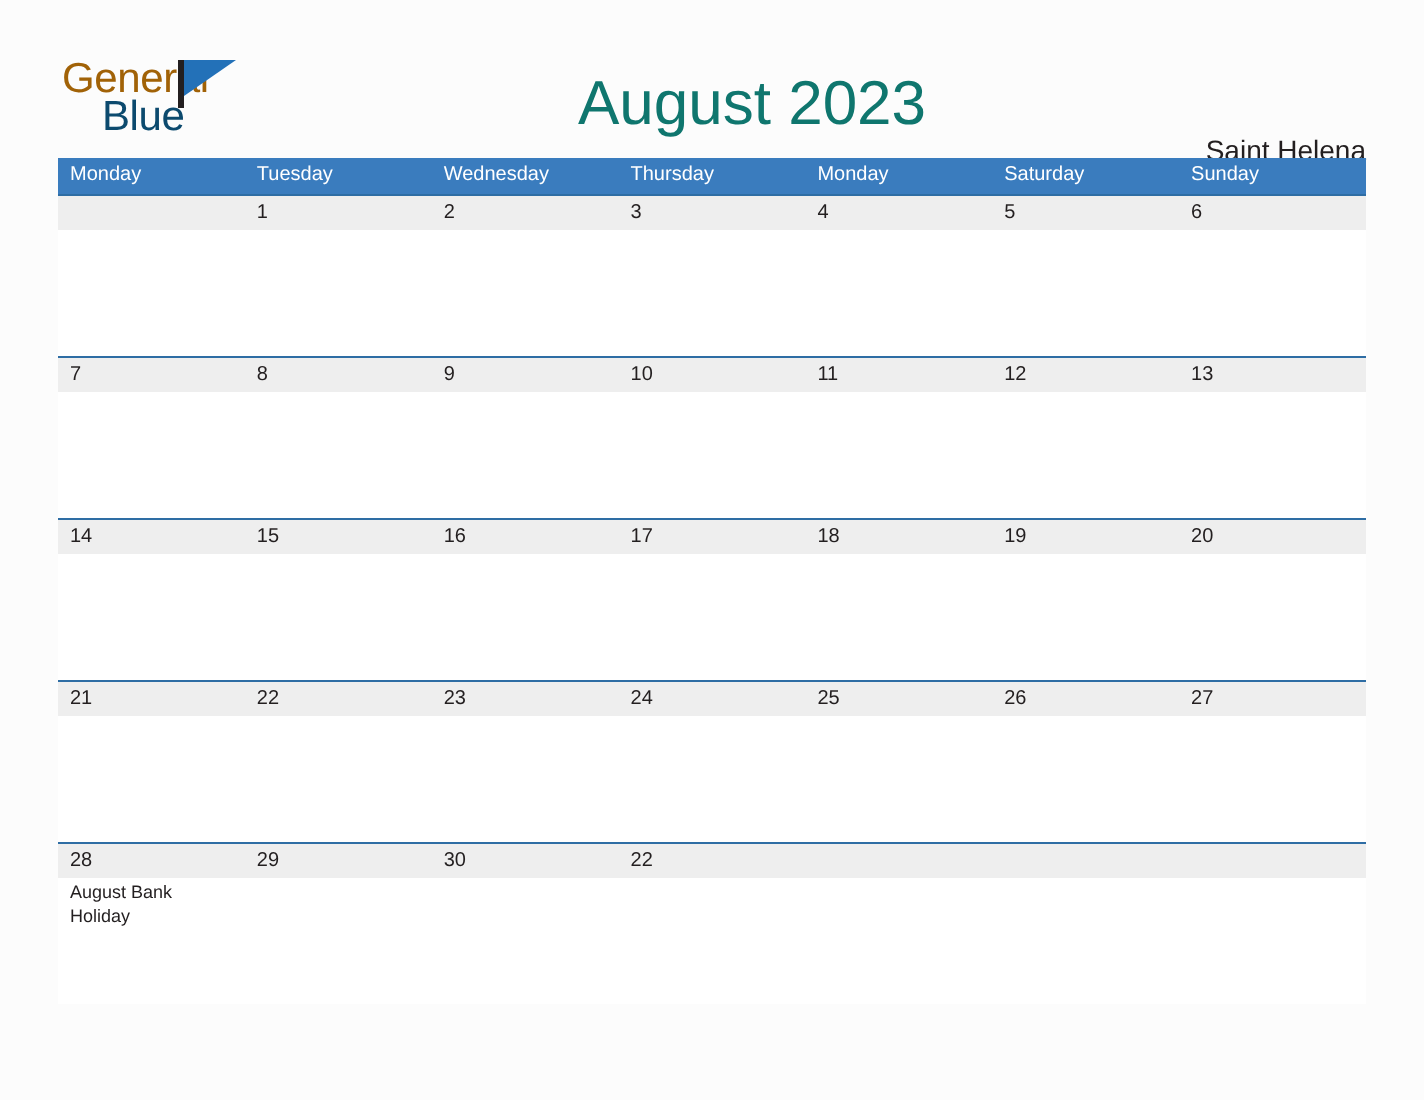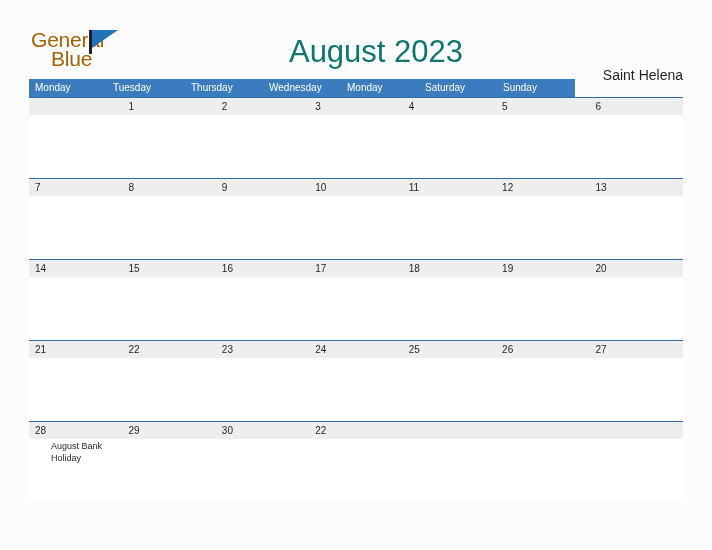--- a/index.html
+++ b/index.html
@@ -46,21 +46,21 @@
     color: #a16207;
     letter-spacing: -0.2px;
     white-space: nowrap;
   }
   .logo-blue {
     position: absolute;
     left: 20px;
     top: 19px;
     font-size: 21px;
     line-height: 21px;
-    color: #a16207;
+    color: #0c4a6e;
     letter-spacing: -0.2px;
     white-space: nowrap;
   }
   .logo-bar {
     position: absolute;
     left: 58px;
     top: 1px;
     width: 3px;
     height: 24px;
     background: #231f20;
@@ -103,21 +103,21 @@
   
   .calendar {
     position: absolute;
     left: 29px;
     top: 79px;
     width: 654px;
   }
 
   .weekday-row {
     display: flex;
-    width: 546px;
+    width: 654px;
     height: 18px;
     background: #3a7cbe;
   }
   .weekday-cell {
     width: 93.43px;
     height: 18px;
     line-height: 18px;
     color: #ffffff;
     font-size: 10px;
     padding-left: 6px;
@@ -155,21 +155,21 @@
     left: 6px;
     top: 0;
     font-size: 10px;
     line-height: 17px;
     color: #231f20;
     white-space: nowrap;
   }
 
   .events-layer {
     position: absolute;
-    left: 16px;
+    left: 0;
     top: 17px;
     width: 654px;
     height: 63px;
     display: flex;
   }
   .event-cell {
     width: 93.43px;
     box-sizing: border-box;
     padding: 2px 5px 0 6px;
   }
@@ -197,22 +197,22 @@
     <div class="title">August 2023</div>
 
     <div class="locale">Saint Helena</div>
 
   </div>
 
   <div class="calendar">
     <div class="weekday-row">
         <div class="weekday-cell">Monday</div>
         <div class="weekday-cell">Tuesday</div>
+        <div class="weekday-cell">Wednesday</div>
         <div class="weekday-cell">Thursday</div>
-        <div class="weekday-cell">Wednesday</div>
         <div class="weekday-cell">Monday</div>
         <div class="weekday-cell">Saturday</div>
         <div class="weekday-cell">Sunday</div>
       </div>
     <div id="weeks-container">
         <div class="week-row">
           <div class="daynum-band">
             <div class="day-cell">
               <span class="day-number"></span>
             </div>

